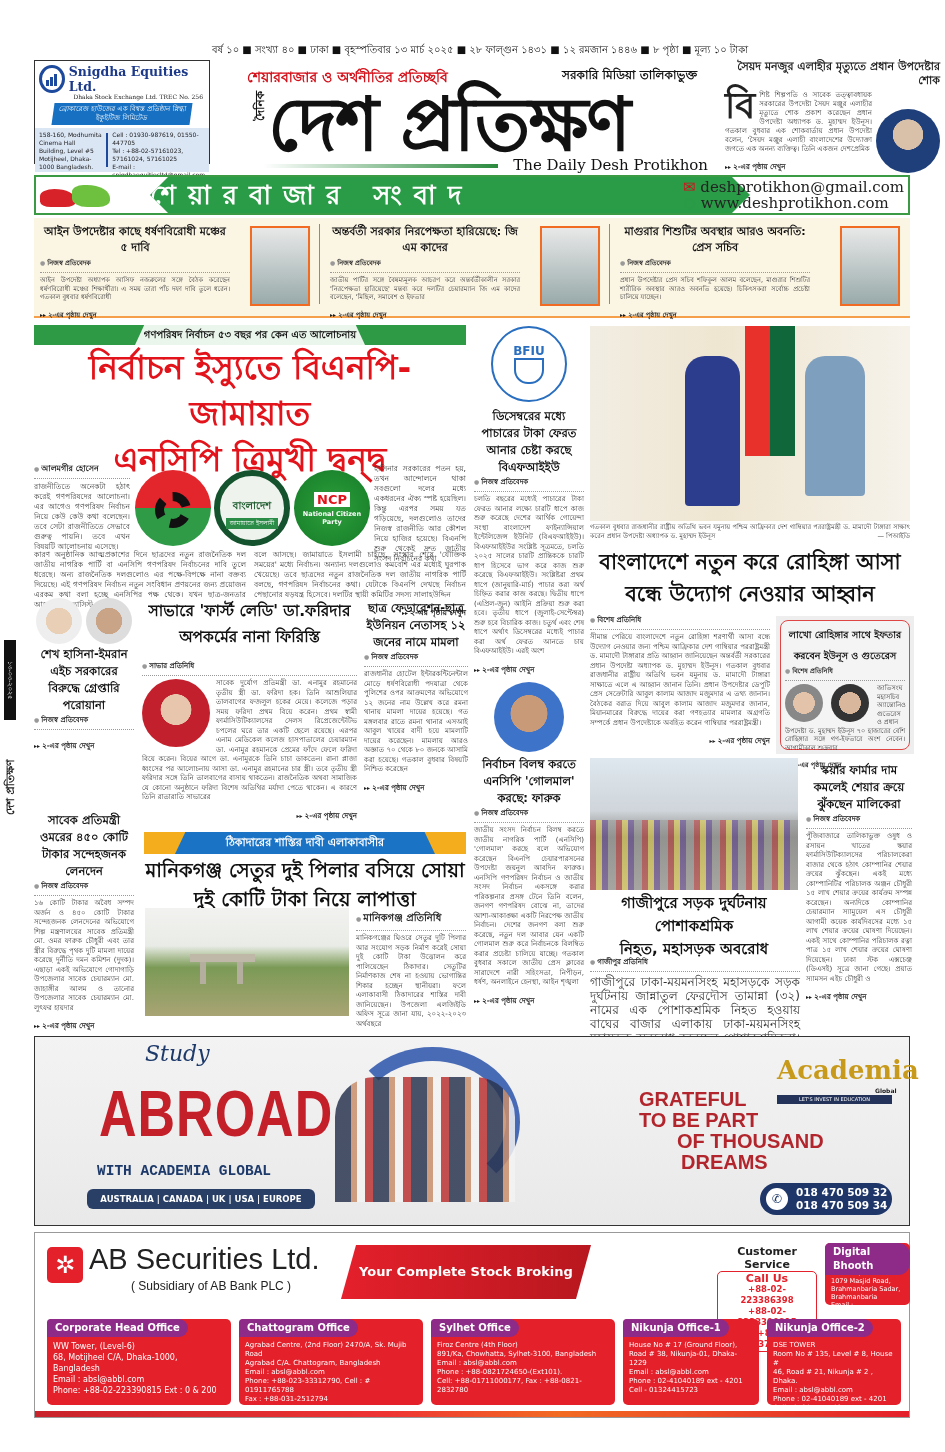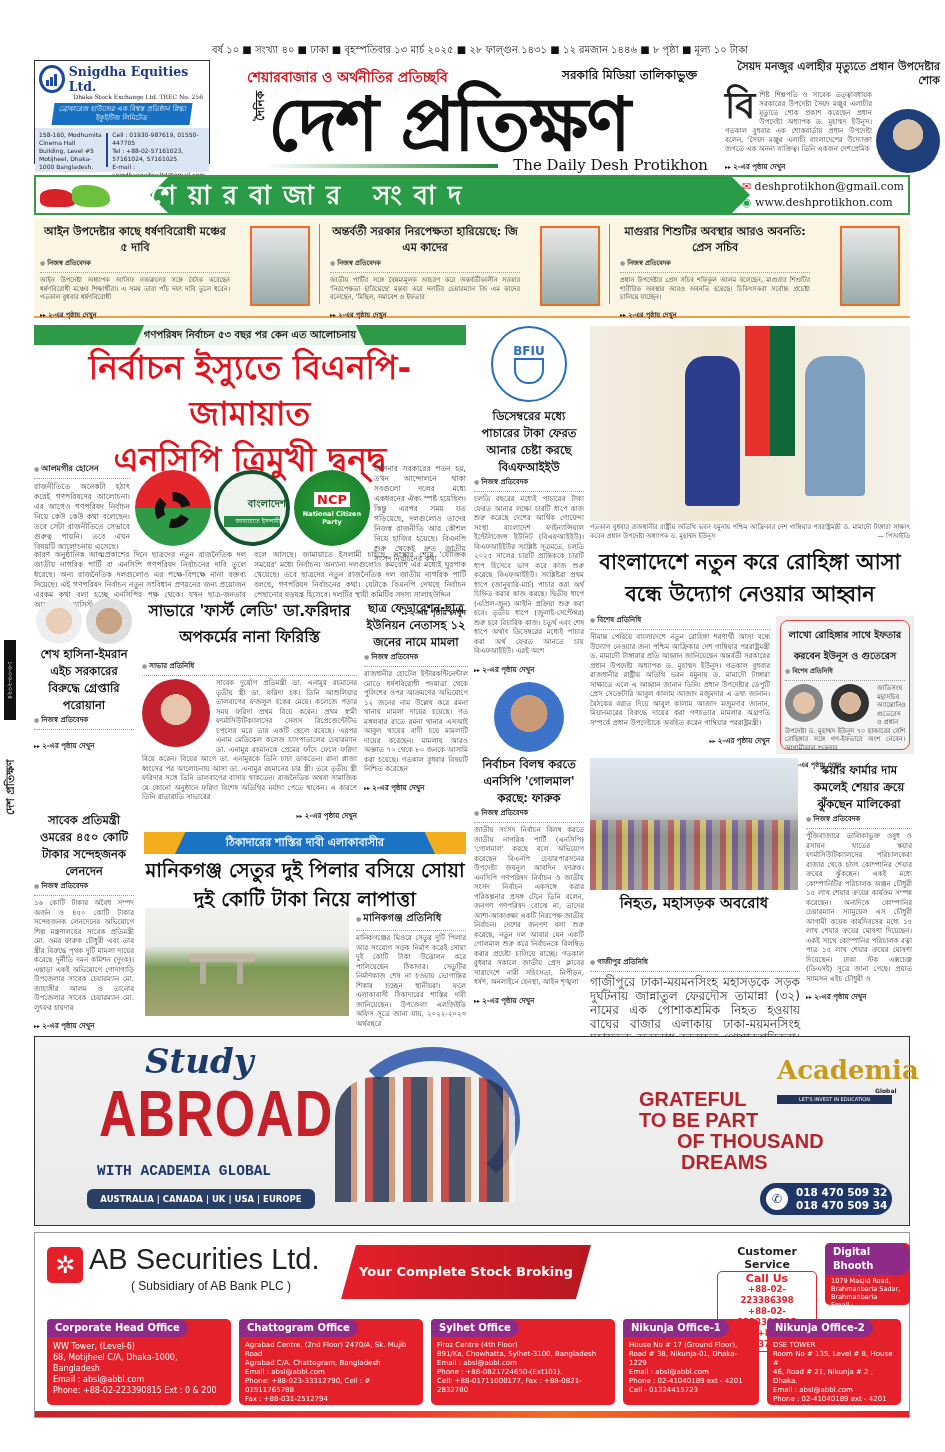--- a/index.html
+++ b/index.html
@@ -34,38 +34,38 @@
 #obit{left:725px;top:60px;width:215px;height:118px}
 #obit .h{font-size:11px;font-weight:bold;text-align:right;line-height:14px}
 #obit .big-bi{float:left;font-size:36px;line-height:30px;font-weight:bold;margin-right:4px}
 #obit .txt{font-size:7px;line-height:9px}
 
 #sharebar{left:34px;top:175px;width:876px;height:40px;border:2px solid #3b9b44;background:#fff}
 #sharebar .bulls{position:absolute;left:4px;top:2px;width:70px;height:32px}
 #sharebar .bulls .bear{position:absolute;left:0;top:10px;width:36px;height:18px;background:#d8222a;border-radius:40% 60% 30% 30%}
 #sharebar .bulls .bull{position:absolute;left:32px;top:6px;width:38px;height:22px;background:#6ec13f;border-radius:30% 60% 30% 40%}
 #sharebar .title{position:absolute;left:114px;top:0;width:600px;height:36px;background:#2a9b47;clip-path:polygon(3% 0,97% 0,100% 50%,97% 100%,3% 100%,0 50%);color:#fff;font-size:26px;font-weight:bold;text-align:left;line-height:36px;letter-spacing:12px}
-#sharebar .contact{position:absolute;right:4px;top:2px;font-family:"DejaVu Serif",serif;font-size:11px;line-height:16px;color:#222}
+#sharebar .contact{position:absolute;right:4px;top:2px;font-family:"DejaVu Serif",serif;font-size:15px;line-height:16px;color:#222}
 #sharebar .contact span{color:#d4111a}
 
 #topstrip{left:34px;top:218px;width:876px;height:100px;background:#fbf5e4;border-bottom:2px solid #f59f4a}
 .tbox{position:absolute;top:6px;width:280px;height:90px}
 .tbox .hl{font-size:11px;line-height:16px;width:190px}
 .tbox .byline{width:190px;margin-top:2px;font-size:6.5px}
 .tbox .txt{width:190px;font-size:6.5px;line-height:8.5px}
 .tbox .pic{position:absolute;right:10px;top:2px;width:60px;height:80px;border:2px solid #f26b22;background:linear-gradient(#e8e8e8,#9aa);}
 .tbox .sep{position:absolute;right:0;top:0;width:1px;height:80px;background:#f26b22}
 
 #kicker{left:34px;top:325px;width:432px;height:20px;background:#2e9a46;clip-path:polygon(0 0,100% 0,100% 100%,0 100%)}
 #kicker div{margin:0 auto;width:230px;height:20px;background:#eaf6ec;color:#111;font-size:10px;font-weight:bold;text-align:center;line-height:20px;clip-path:polygon(4% 0,96% 0,100% 100%,0 100%)}
 #leadhl{left:30px;top:345px;width:440px;text-align:center;color:#e2131b;font-size:33px;font-weight:bold;line-height:46px}
 .party{position:absolute;width:76px;height:76px;border-radius:50%}
 #bnp{left:135px;top:470px;background:linear-gradient(#e2262c 50%,#2f9b47 50%)}
 #bnp .gear{position:absolute;left:20px;top:22px;width:36px;height:36px;border-radius:50%;border:9px dashed #111;background:transparent}
-#jamaat{left:214px;top:470px;background:#eef3ee;border:4px solid #14532d;text-align:right;padding-top:22px}
+#jamaat{left:214px;top:470px;background:#eef3ee;border:6px solid #14532d;text-align:center;padding-top:22px}
 #jamaat .bn{font-size:10px;font-weight:bold;color:#1c5a2d}
 #jamaat .bar{background:#2a8c46;color:#fff;font-size:6px;margin:3px 6px}
 #ncp{left:294px;top:470px;background:radial-gradient(#2f9f3c,#137b27);text-align:center;color:#fff}
 #ncp .ncp{display:inline-block;margin-top:22px;background:#fff;color:#e2131b;font-weight:bold;font-size:13px;padding:0 3px}
 #ncp .sub{font-size:6.5px;font-weight:bold;line-height:8px;margin-top:2px}
 
 .bar-hl{position:absolute;background:#f4ad1c;height:22px}
 .bar-hl div{margin:0 auto;width:260px;height:22px;background:#1a73c4;color:#fff;font-size:11px;font-weight:bold;text-align:center;line-height:22px;clip-path:polygon(4% 0,96% 0,100% 100%,0 100%)}
 .rect-photo{position:absolute;overflow:hidden}
 
@@ -272,20 +272,21 @@
   <div class="hl" style="font-size:11.5px;line-height:17px">নির্বাচন বিলম্ব করতে এনসিপি 'গোলমাল' করছে: ফারুক</div>
   <div class="byline" style="font-size:7px">নিজস্ব প্রতিবেদক</div>
   <p class="txt" style="font-size:7px;line-height:9.5px">জাতীয় সংসদ নির্বাচন বিলম্ব করতে জাতীয় নাগরিক পার্টি (এনসিপি) 'গোলমাল' করছে বলে অভিযোগ করেছেন বিএনপি চেয়ারপারসনের উপদেষ্টা জয়নুল আবদিন ফারুক। এনসিপি গণপরিষদ নির্বাচন ও জাতীয় সংসদ নির্বাচন একসঙ্গে করার পরিকল্পনার প্রসঙ্গ টেনে তিনি বলেন, জনগণ গণপরিষদ বোঝে না, তাদের আশা-আকাঙ্ক্ষা একটি নিরপেক্ষ জাতীয় নির্বাচন। দেশের জনগণ বলা শুরু করেছে, নতুন দল আবার যেন একটি গোলমাল শুরু করে নির্বাচনকে বিলম্বিত করার প্রচেষ্টা চালিয়ে যাচ্ছে। গতকাল বুধবার সকালে জাতীয় প্রেস ক্লাবের সারাদেশে নারী সহিংসতা, নিপীড়ন, ধর্ষণ, অনলাইনে হেনস্থা, আইন শৃঙ্খলা</p>
   <span class="more" style="font-size:7px">২-এর পৃষ্ঠায় দেখুন</span>
 </div>
 
 <div class="rect-photo" style="left:590px;top:758px;width:208px;height:132px;background:linear-gradient(#dfe8ef 0%,#cfd5da 40%,#8a8a85 60%,#b7b4ad 100%)">
   <div style="position:absolute;left:0;bottom:0;width:100%;height:70px;background:repeating-linear-gradient(90deg,#b33 0 6px,#e8d34a 6px 12px,#5a3b8f 12px 18px,#999 18px 26px);opacity:.55"></div>
 </div>
 <div class="abs hl" style="left:588px;top:892px;width:212px;font-size:15px;line-height:23px">
+  <div>গাজীপুরে সড়ক দুর্ঘটনায় পোশাকশ্রমিক</div>
   <div>নিহত, মহাসড়ক অবরোধ</div>
 </div>
 <div class="abs" style="left:590px;top:956px;width:210px">
   <div class="byline" style="font-size:7px">গাজীপুর প্রতিনিধি</div>
   <p class="txt" style="font-size:12px;line-height:14px">গাজীপুরে ঢাকা-ময়মনসিংহ মহাসড়কে সড়ক দুর্ঘটনায় জান্নাতুল ফেরদৌস তামান্না (৩২) নামের এক পোশাকশ্রমিক নিহত হওয়ায় বাঘের বাজার এলাকায় ঢাকা-ময়মনসিংহ মহাসড়ক অবরোধ করেছেন পোশাকশ্রমিকরা। গতকাল বুধবার ভোর ৬টার দিকে ওই</p>
   <div style="text-align:right"><span class="more" style="font-size:7px">২-এর পৃষ্ঠায় দেখুন</span></div>
 </div>
 
 <div class="abs" style="left:806px;top:762px;width:106px">
   <div class="hl" style="font-size:11.5px;line-height:17px">স্কয়ার ফার্মার দাম কমলেই শেয়ার ক্রয়ে ঝুঁকছেন মালিকেরা</div>
@@ -306,21 +307,21 @@
   <div style="position:absolute;left:55px;top:54px;width:6px;height:22px;background:#b4ae9f"></div>
   <div style="position:absolute;left:92px;top:54px;width:6px;height:22px;background:#b4ae9f"></div>
 </div>
 <div class="abs" style="left:356px;top:910px;width:110px">
   <div class="byline" style="font-size:10px">মানিকগঞ্জ প্রতিনিধি</div>
   <p class="txt" style="font-size:7px;line-height:9.5px">মানিকগঞ্জের ঘিওরে সেতুর দুটি পিলার আর সংযোগ সড়ক নির্মাণ করেই সোয়া দুই কোটি টাকা উত্তোলন করে পালিয়েছেন ঠিকাদার। সেতুটির নির্মাণকাজ শেষ না হওয়ায় ভোগান্তির শিকার হচ্ছেন স্থানীয়রা। ফলে এলাকাবাসী ঠিকাদারের শাস্তির দাবী জানিয়েছেন। উপজেলা এলজিইডি অফিস সূত্রে জানা যায়, ২০২২-২০২৩ অর্থবছরে</p>
   <span class="more" style="font-size:7px">২-এর পৃষ্ঠায় দেখুন</span>
 </div>
 
 <div id="adacad" class="abs">
-  <div class="abs" style="left:110px;top:4px;font-family:'DejaVu Serif',serif;font-style:italic;font-weight:bold;font-size:34px;color:#1d3a6a">Study</div>
+  <div class="abs" style="left:110px;top:4px;font-family:'DejaVu Serif',serif;font-style:italic;font-weight:normal;font-size:22px;color:#1d3a6a">Study</div>
   <div class="abs" style="left:64px;top:46px;font-family:'Liberation Sans',sans-serif;font-weight:bold;font-size:52px;color:#c4202a;letter-spacing:1px;transform:scaleY(1.25)">ABROAD</div>
   <div class="abs" style="left:62px;top:126px;font-family:Liberation Mono, monospace;font-weight:bold;font-size:14.5px;color:#1d3a6a">WITH ACADEMIA GLOBAL</div>
   <div class="abs" style="left:52px;top:152px;width:228px;height:20px;background:#2a3f66;color:#fff;border-radius:6px;font-weight:bold;font-size:8.5px;text-align:center;line-height:20px">AUSTRALIA | CANADA | UK | USA | EUROPE</div>
   <div class="abs" style="left:310px;top:10px;width:175px;height:150px;border-radius:50%;border:14px solid #1f4aa8;border-left-color:transparent;border-bottom-color:transparent;opacity:.8"></div>
   <div class="abs" style="left:300px;top:40px;width:180px;height:125px;background:repeating-linear-gradient(90deg,#2a3550 0 16px,#c98e6c 16px 22px,#f3f3f3 22px 30px,#b33 30px 38px);border-radius:40px 40px 0 0;opacity:.85"></div>
   <div class="abs" style="left:742px;top:18px;font-family:'DejaVu Serif',serif;font-weight:bold;font-size:26px;color:#c89a1b"><span>Academia</span></div>
   <div class="abs" style="left:840px;top:50px;font-size:6px;font-weight:bold">Global</div>
   <div class="abs" style="left:742px;top:58px;width:115px;height:9px;background:#23335a;color:#fff;font-size:5px;text-align:center;line-height:9px">LET'S INVEST IN EDUCATION</div>
   <div class="abs" style="left:604px;top:52px;font-family:'Liberation Sans',sans-serif;font-weight:bold;font-size:20px;line-height:21px;color:#b2252c">
     <div>GRATEFUL</div>

